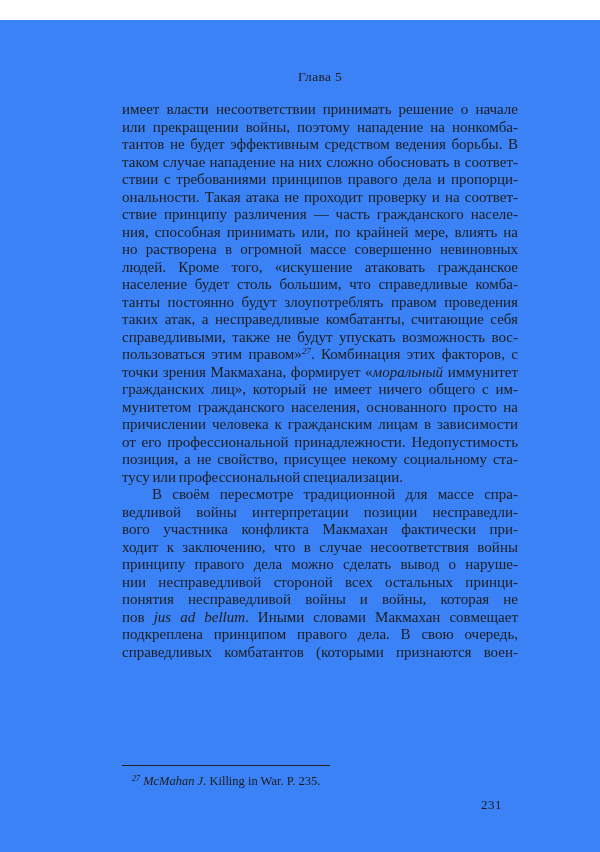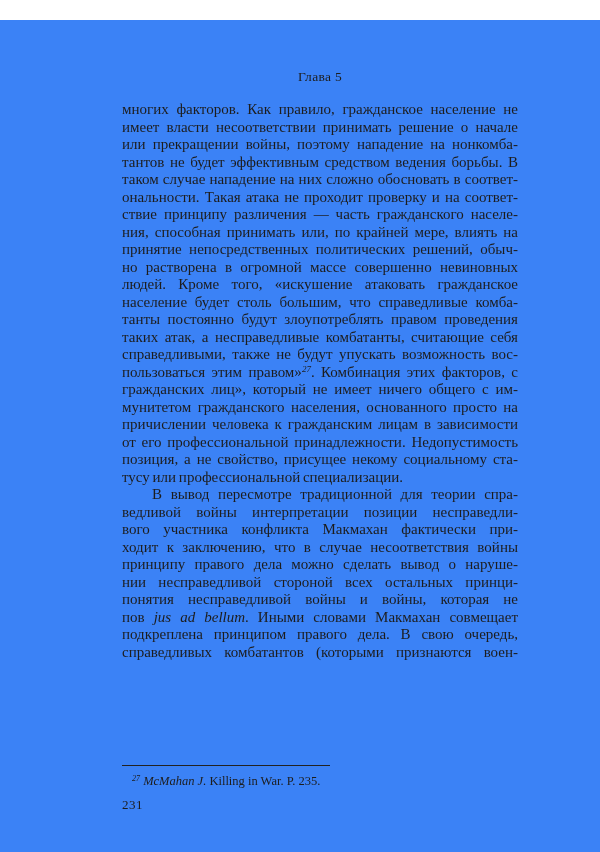--- a/index.html
+++ b/index.html
@@ -76,58 +76,58 @@
   }
   .footnote sup.fn-ref {
     font-size: 8px;
     vertical-align: 4px;
   }
   .page-number {
     position: absolute;
     top: 777px;
     left: 122px;
     width: 380px;
-    text-align: left;
+    text-align: right;
     font-size: 13px;
     letter-spacing: 0.5px;
   }
 </style>
 </head>
 <body>
 
 <div class="page">
   <div class="running-header">Глава 5</div>
 
   <div class="body-text">
       <div class="para">
-        <div class="line"><span>многих факторов. Как правило, гражданское население не</span></div>
         <div class="line"><span>имеет власти несоответствии принимать решение о начале</span></div>
         <div class="line"><span>или прекращении войны, поэтому нападение на нонкомба-</span></div>
         <div class="line"><span>тантов не будет эффективным средством ведения борьбы. В</span></div>
         <div class="line"><span>таком случае нападение на них сложно обосновать в соответ-</span></div>
+        <div class="line"><span>ствии с требованиями принципов правого дела и пропорци-</span></div>
         <div class="line"><span>ональности. Такая атака не проходит проверку и на соответ-</span></div>
         <div class="line"><span>ствие принципу различения — часть гражданского населе-</span></div>
         <div class="line"><span>ния, способная принимать или, по крайней мере, влиять на</span></div>
-        <div class="line"><span>принятие непосредственных политических решений, обыч-</span></div>
         <div class="line"><span>но растворена в огромной массе совершенно невиновных</span></div>
         <div class="line"><span>людей. Кроме того, «искушение атаковать гражданское</span></div>
         <div class="line"><span>население будет столь большим, что справедливые комба-</span></div>
         <div class="line"><span>танты постоянно будут злоупотреблять правом проведения</span></div>
         <div class="line"><span>таких атак, а несправедливые комбатанты, считающие себя</span></div>
         <div class="line"><span>справедливыми, также не будут упускать возможность вос-</span></div>
         <div class="line"><span>пользоваться этим правом»</span><sup class="fn-ref">27</sup><span>. Комбинация этих факторов, с</span></div>
+        <div class="line"><span>точки зрения Макмахана, формирует «</span><em>моральный</em><span> иммунитет</span></div>
         <div class="line"><span>гражданских лиц», который не имеет ничего общего с им-</span></div>
         <div class="line"><span>мунитетом гражданского населения, основанного просто на</span></div>
         <div class="line"><span>причислении человека к гражданским лицам в зависимости</span></div>
         <div class="line"><span>от его профессиональной принадлежности. Недопустимость</span></div>
         <div class="line"><span>позиция, а не свойство, присущее некому социальному ста-</span></div>
         <div class="line end"><span>тусу или профессиональной специализации.</span></div>
       </div>
       <div class="para">
-        <div class="line indent"><span>В вывод пересмотре традиционной для теории спра-</span></div>
+        <div class="line indent"><span>В своём пересмотре традиционной для массе спра-</span></div>
         <div class="line"><span>ведливой войны интерпретации позиции несправедли-</span></div>
         <div class="line"><span>вого участника конфликта Макмахан фактически при-</span></div>
         <div class="line"><span>ходит к заключению, что в случае несоответствия войны</span></div>
         <div class="line"><span>принципу правого дела можно сделать вывод о наруше-</span></div>
         <div class="line"><span>нии несправедливой стороной всех остальных принци-</span></div>
         <div class="line"><span>понятия несправедливой войны и войны, которая не</span></div>
         <div class="line"><span>пов </span><em>jus ad bellum</em><span>. Иными словами Макмахан совмещает</span></div>
         <div class="line"><span>подкреплена принципом правого дела. В свою очередь,</span></div>
         <div class="line"><span>справедливых комбатантов (которыми признаются воен-</span></div>
       </div>

